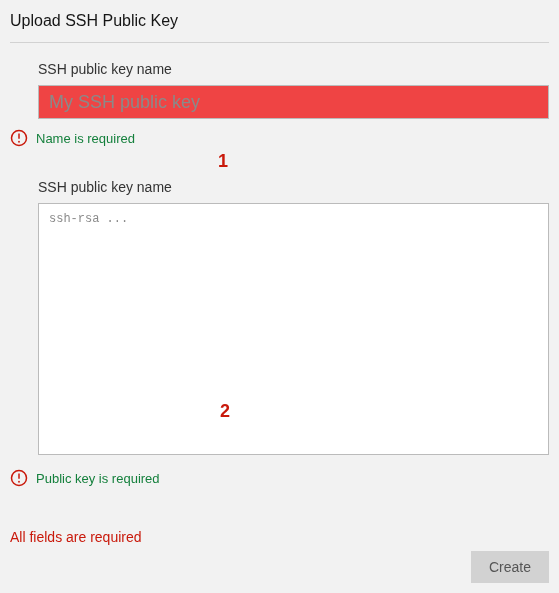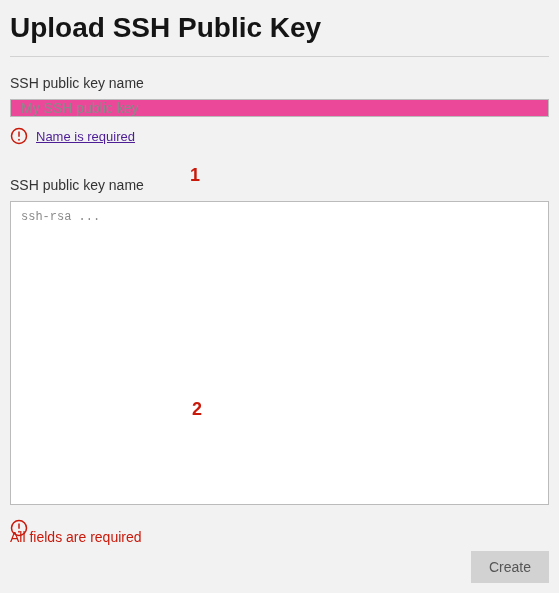--- a/index.html
+++ b/index.html
@@ -10,52 +10,52 @@
     body {
       font-family: "Segoe UI", "Helvetica Neue", Arial, sans-serif;
       background: #f2f2f2;
       width: 559px;
       height: 593px;
       padding: 10px 10px 10px 10px;
       color: #151515;
       position: relative;
     }
     .title {
-      font-size: 28px;
-      font-weight: 700;
+      font-size: 16px;
+      font-weight: 400;
       color: #151515;
       padding: 2px 0 12px 0;
     }
     .hr {
       border: none;
       border-top: 1px solid #d2d2d2;
       margin-bottom: 18px;
     }
     .field-label {
       font-size: 14px;
       color: #333;
       margin-bottom: 8px;
       display: block;
     }
     .text-input {
       width: 100%;
-      height: 18px;
+      height: 34px;
       border: 1px solid #bbb;
-      background: #ec4899;
+      background: #ef4444;
       padding: 6px 10px;
-      font-size: 14px;
+      font-size: 18px;
       font-family: inherit;
       color: #333;
     }
     .text-input::placeholder {
       color: #8a8a8a;
     }
     .textarea-input {
       width: 100%;
-      height: 304px;
+      height: 252px;
       border: 1px solid #bbb;
       background: #fff;
       padding: 8px 10px;
       font-size: 12px;
       font-family: "Courier New", monospace;
       color: #333;
       resize: none;
     }
     .textarea-input::placeholder {
       color: #8a8a8a;
@@ -75,22 +75,21 @@
       display: inline-flex;
       align-items: center;
       justify-content: center;
     }
     .error-icon svg {
       width: 18px;
       height: 18px;
     }
     .error-text {
       font-size: 13px;
-      color: #4c1d95;
-      text-decoration: underline;
+      color: #15803d;
     }
     .section-gap {
       height: 28px;
     }
     .footer {
       position: absolute;
       bottom: 10px;
       left: 10px;
       right: 10px;
       display: flex;
@@ -115,20 +114,21 @@
       font-weight: 700;
       font-size: 18px;
       color: #c9190b;
       pointer-events: none;
       font-family: Arial, sans-serif;
     }
     .annot-1 { top: 90px; left: 180px; }
     .annot-2 { top: 222px; left: 182px; }
     .field-wrap {
       position: relative;
+      margin-left: 28px;
     }
   </style>
 </head>
 <body>
 
 <h1 class="title">Upload SSH Public Key</h1>
 <hr class="hr">
 
 <div class="field-wrap">
   <label class="field-label">SSH public key name</label>
@@ -156,18 +156,19 @@
 </div>
 
 <div class="error-row">
   <span class="error-icon">
     <svg viewBox="0 0 24 24" fill="none" stroke="#c9190b" stroke-width="2">
       <circle cx="12" cy="12" r="10"></circle>
       <line x1="12" y1="6" x2="12" y2="13"></line>
       <circle cx="12" cy="17" r="1.2" fill="#c9190b" stroke="none"></circle>
     </svg>
   </span>
+  <span class="error-text">Public key is required</span>
 </div>
 
 <div class="footer">
   <span class="footer-error">All fields are required</span>
   <button class="create-btn" disabled="">Create</button>
 </div>
 
 </body></html>

